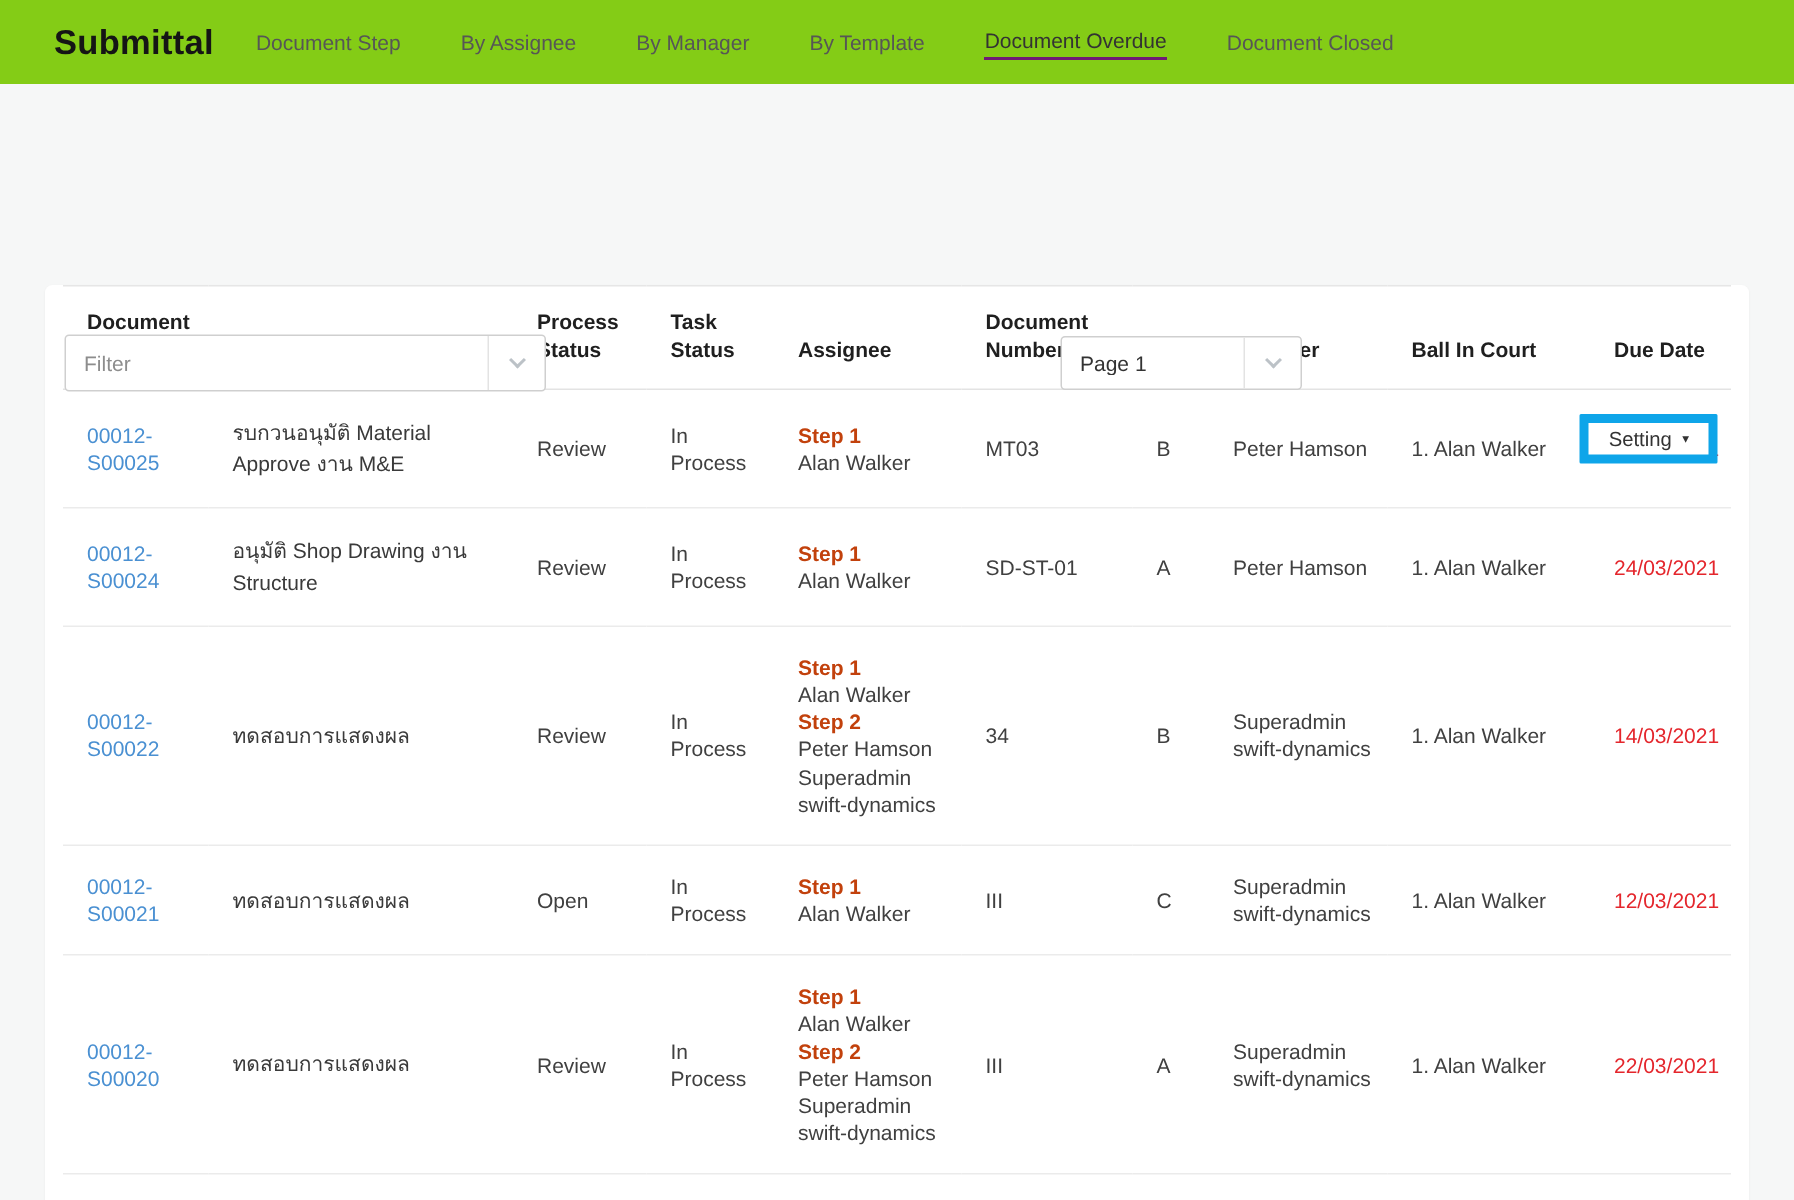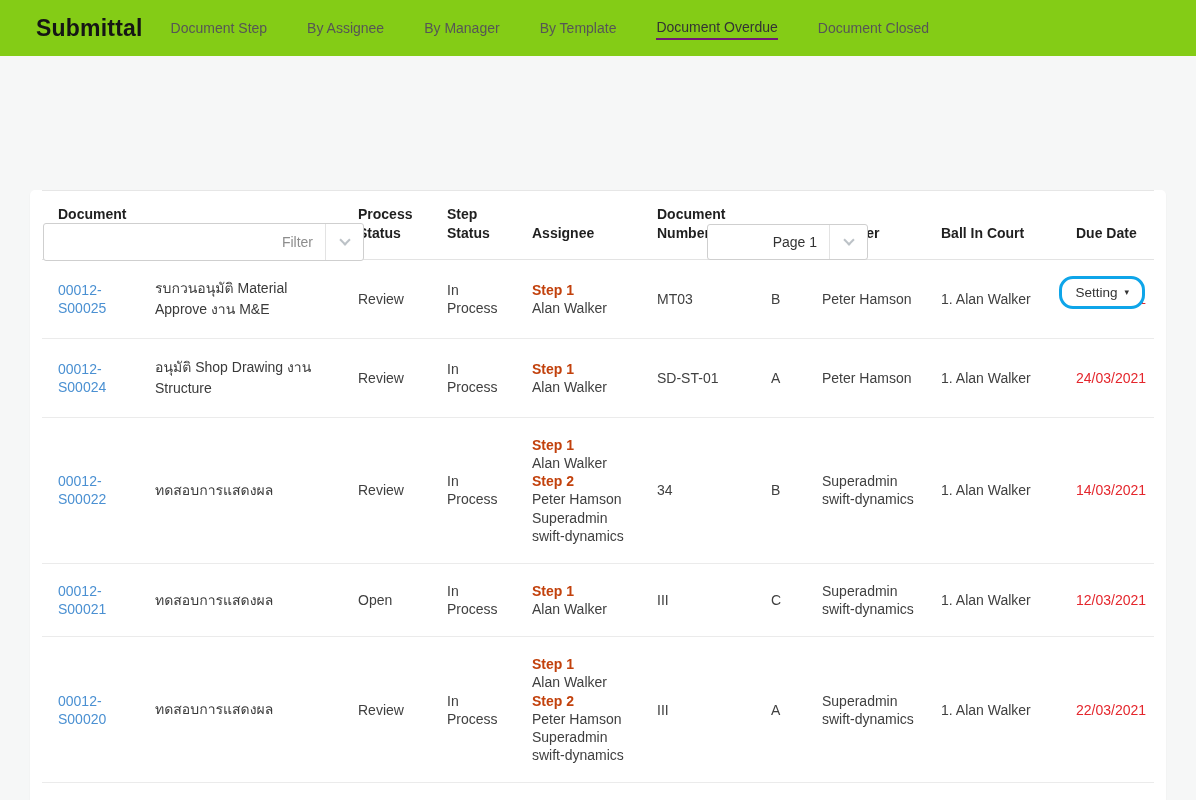--- a/index.html
+++ b/index.html
@@ -37,21 +37,20 @@
     border-radius:5px;
     box-shadow:0 1px 2px rgba(0,0,0,0.05);
   }
 
   
   .select-box {
     position:absolute;
     display:flex; align-items:center;
     border:1px solid #cfcfcf; border-radius:3px; background:#fff;
     cursor:pointer;
-    text-align:right;
   }
   .filter-select { left:13px; top:33px; width:321px; height:38px; }
   .page-select  { left:677px; top:34px; width:161px; height:36px; }
   .select-text { flex:1; padding:0 12px; font-size:14px; color:#333; white-space:nowrap; overflow:hidden; }
   .select-text.placeholder { color:#8d8d8d; }
   .select-arrow {
     width:38px; align-self:stretch;
     display:flex; align-items:center; justify-content:center;
     border-left:1px solid #e3e3e3;
   }
@@ -59,21 +58,21 @@
     display:inline-block; width:8px; height:8px;
     border-right:2px solid #bcc2c7; border-bottom:2px solid #bcc2c7;
     transform:rotate(45deg); margin-top:-4px;
   }
 
   
   .setting-btn {
     position:absolute; right:21px; top:86px; height:33px;
     display:inline-flex; align-items:center; gap:7px;
     padding:0 13px;
-    background:#fff; border:3px solid #0ea5e9; border-radius:14px;
+    background:#fff; border:6px solid #0ea5e9; border-radius:1px;
     font-family:inherit; font-size:13.5px; color:#333; cursor:pointer;
   }
   .caret { font-size:9px; color:#333; line-height:1; }
 
   
   table.doc-table {
     width:1112px;
     margin:134px 12px 0;
     border-collapse:collapse;
     table-layout:fixed;
@@ -146,21 +145,21 @@
         <col style="width:51px">
         <col style="width:119px">
         <col style="width:135px">
         <col style="width:94px">
     </colgroup>
     <thead>
       <tr>
         <th>Document Code</th>
         <th>Subject</th>
         <th>Process Status</th>
-        <th>Step Status</th>
+        <th>Task Status</th>
         <th>Assignee</th>
         <th>Document Number</th>
         <th>Rev</th>
         <th>Manager</th>
         <th>Ball In Court</th>
         <th>Due Date</th>
       </tr>
     </thead>
     <tbody>
 

